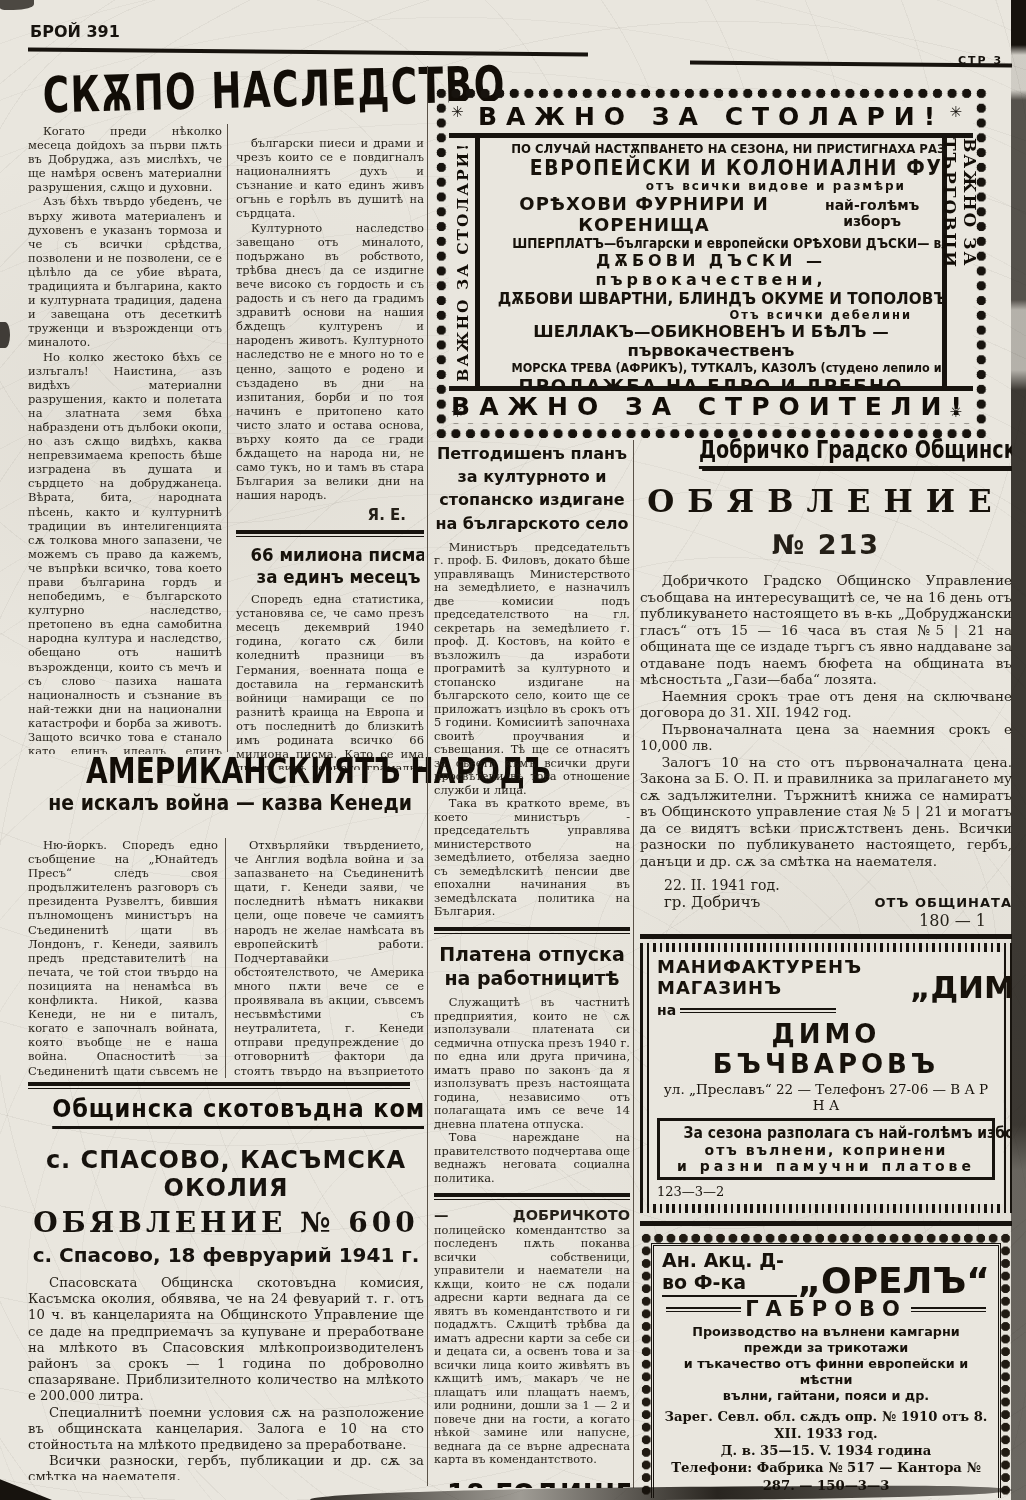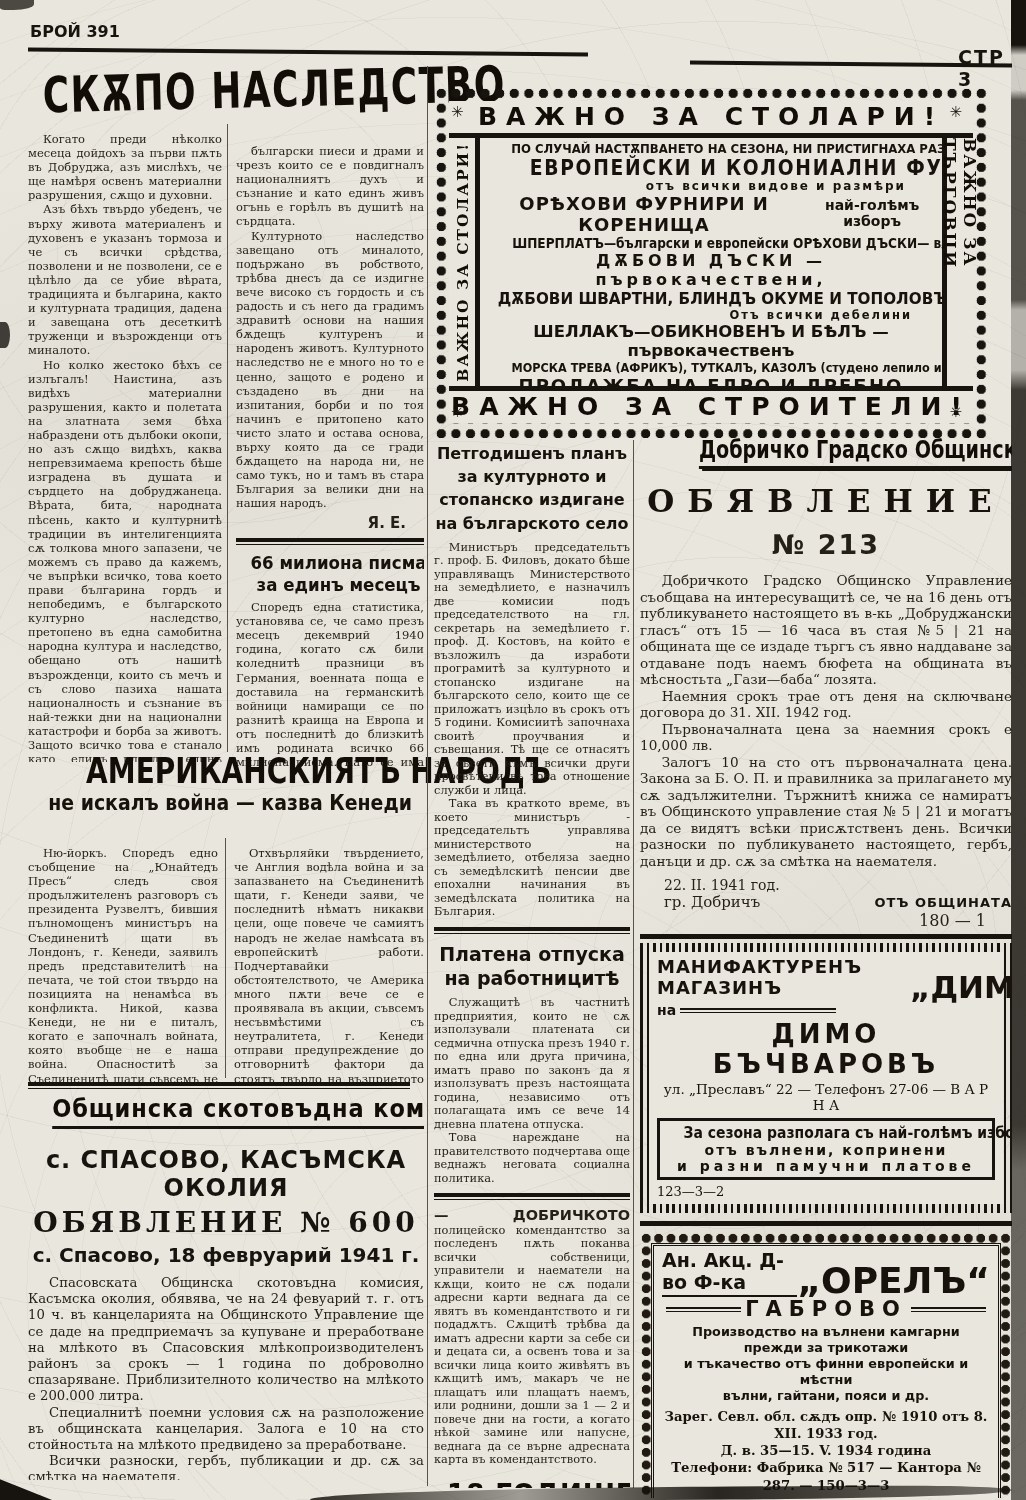--- a/index.html
+++ b/index.html
@@ -14,21 +14,21 @@
     background:
       repeating-radial-gradient(circle at 23% 17%, rgba(50,42,32,.05) 0 1px, transparent 1px 89px),
       repeating-radial-gradient(circle at 71% 64%, rgba(50,42,32,.05) 0 1px, transparent 1px 67px),
       repeating-radial-gradient(circle at 44% 86%, rgba(50,42,32,.04) 0 1px, transparent 1px 53px);}
   .abs{position:absolute;}
   .ink{color:#17130e;}
   .sans{font-family:"DejaVu Sans", sans-serif;}
   .serif{font-family:"DejaVu Serif", serif;}
   .b{font-weight:bold;}
   .ctr{text-align:center;}
-  .jst{text-align:justify;margin-top:8px;}
+  .jst{text-align:justify;}
   .sqz{display:inline-block;transform-origin:50% 50%;white-space:nowrap;}
   .sqz95{transform:scaleX(.95);} .sqz90{transform:scaleX(.90);} .sqz85{transform:scaleX(.85);}
   .sqz80{transform:scaleX(.80);}
   .rule{background:#17130e;}
   .rule-heavy{border-top:4px solid #17130e;border-bottom:1px solid #17130e;height:2px;background:transparent;}
   .vline{position:absolute;width:1px;background:#5a5248;}
   
   .bodycol p{margin:0;text-indent:1.3em;font-size:11.5px;line-height:14.1px;}
   .bodymid p{margin:0;text-indent:1.3em;font-size:11.4px;line-height:13.5px;}
   .bodywide p{margin:0;text-indent:1.6em;font-size:13.6px;line-height:16.5px;}
@@ -104,21 +104,21 @@
   .sig{font-size:15px;font-weight:900;text-align:right;padding-right:18px;}
 </style>
 </head>
 <body>
 
 <div class="page">
 
   <div class="abs sans b ink" style="left:30px;top:22px;font-size:16px;">БРОЙ 391</div>
   <div class="abs rule" style="left:28px;top:50px;width:560px;height:4px;transform:rotate(.5deg);"></div>
   <div class="abs rule" style="left:690px;top:62px;width:322px;height:4px;transform:rotate(.5deg);"></div>
-  <div class="abs sans b ink" style="left:958px;top:46px;font-size:19px;letter-spacing:2px;">СТР 3</div>
+  <div class="abs sans b ink" style="left:958px;top:54px;font-size:11px;letter-spacing:2px;">СТР 3</div>
 
   <div class="abs sans lead-title" style="left:42px;top:66px;">СКѪПО НАСЛЕДСТВО</div>
   <div class="vline" style="left:227px;top:124px;height:628px;"></div>
   <div class="abs bodycol jst" style="left:28px;top:124px;width:194px;height:630px;overflow:hidden;">
       <p>Когато преди нѣколко месеца дойдохъ за първи пѫть въ Добруджа, азъ мислѣхъ, че ще намѣря освенъ материални разрушения, сѫщо и духовни.</p>
       <p>Азъ бѣхъ твърдо убеденъ, че върху живота материаленъ и духовенъ е указанъ тормоза и че съ всички срѣдства, позволени и не позволени, се е цѣлѣло да се убие вѣрата, традицията и българина, както и културната традиция, дадена и завещана отъ десеткитѣ труженци и възрожденци отъ миналото.</p>
       <p>Но колко жестоко бѣхъ се излъгалъ! Наистина, азъ видѣхъ материални разрушения, както и полетата на златната земя бѣха набраздени отъ дълбоки окопи, но азъ сѫщо видѣхъ, каква непревзимаема крепость бѣше изградена въ душата и сърдцето на добруджанеца. Вѣрата, бита, народната пѣсень, както и културнитѣ традиции въ интелигенцията сѫ толкова много запазени, че можемъ съ право да кажемъ, че въпрѣки всичко, това което прави българина гордъ и непобедимъ, е българското културно наследство, претопено въ една самобитна народна култура и наследство, обещано отъ нашитѣ възрожденци, които съ мечъ и съ слово пазиха нашата националность и съзнание въ най-тежки дни на национални катастрофи и борба за животъ. Защото всичко това е станало като единъ идеалъ, единъ култъ, предъ който сѫ се покланяли малки и голѣми. Въ името на това, се е водила непосилната борба, чрезъ слово и театъръ, въ които сѫ били представяни</p>
     </div>
   <div class="abs" style="left:236px;top:136px;width:188px;height:634px;overflow:hidden;">
     <div class="bodycol jst">

